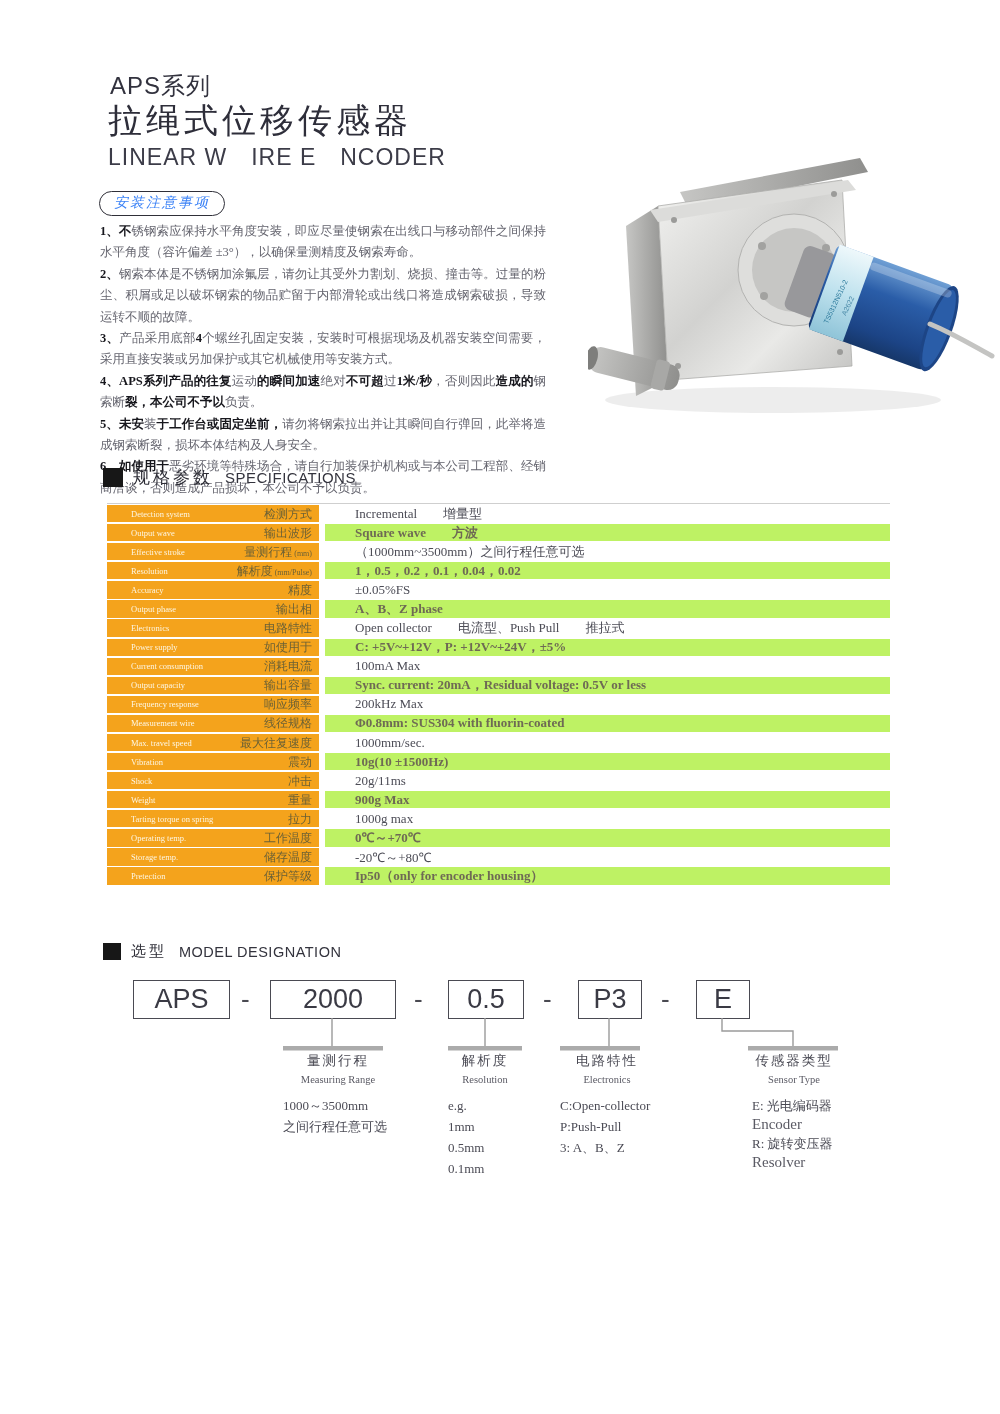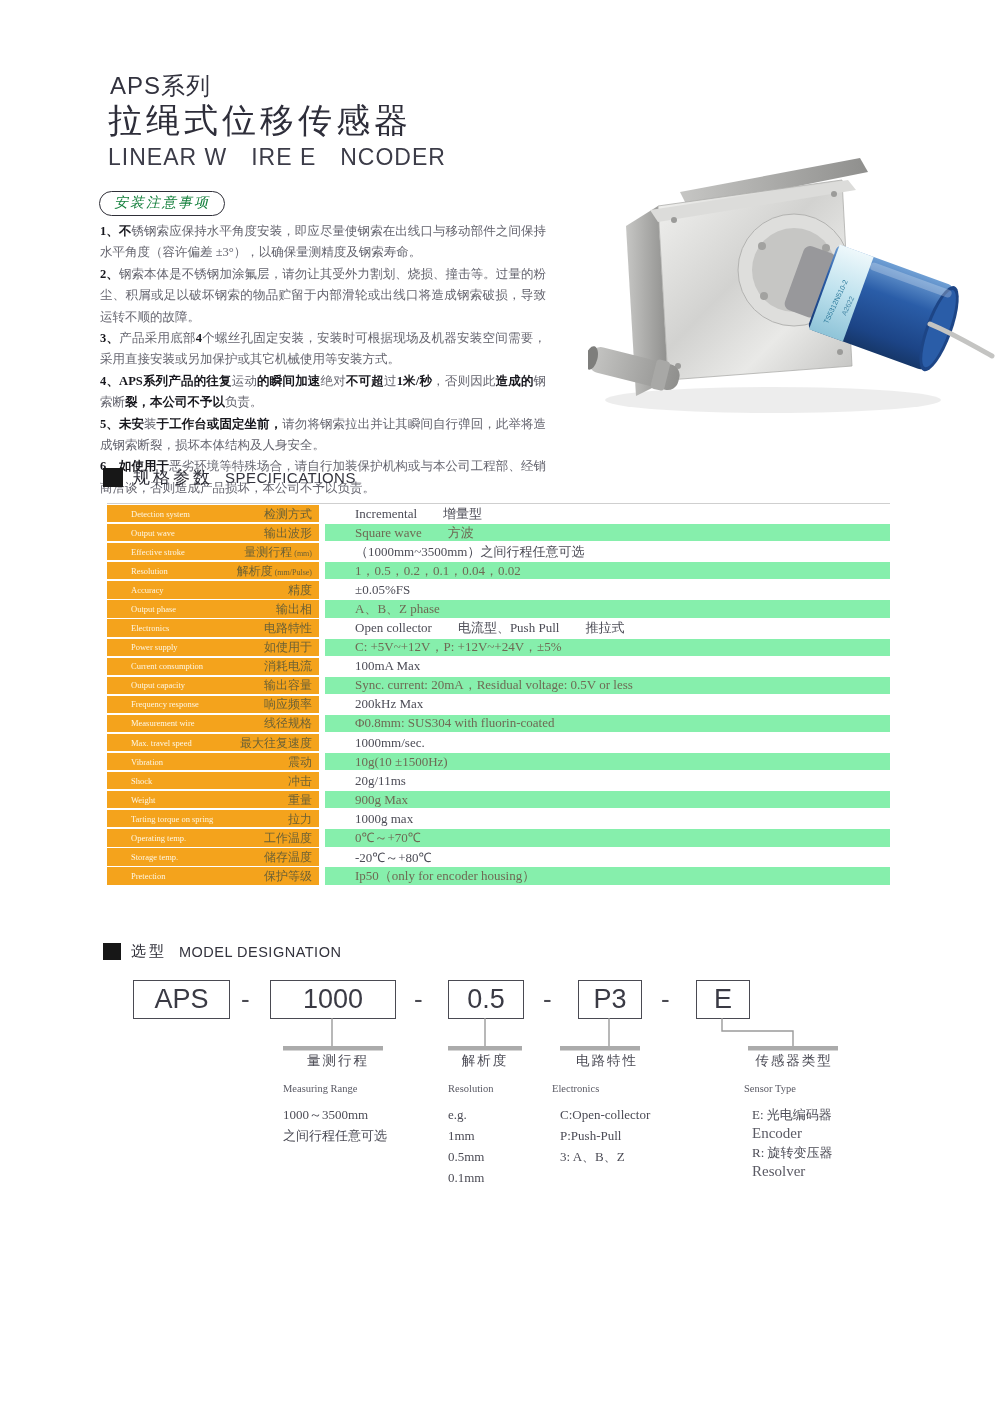--- a/index.html
+++ b/index.html
@@ -4,21 +4,21 @@
 <style>
   html,body{margin:0;padding:0;background:#ffffff;}
   body{font-family:"Liberation Sans",sans-serif;}
   #page{position:relative;width:1000px;height:1414px;background:#ffffff;overflow:hidden;}
 
   
   .series{position:absolute;left:110px;top:70px;font-size:24px;color:#32323e;letter-spacing:1px;}
   .title-zh{position:absolute;left:108px;top:98px;font-size:34px;color:#2e2e3a;font-family:"Liberation Serif",serif;letter-spacing:4px;}
   .title-en{position:absolute;left:108px;top:142px;font-size:23px;color:#3c3c48;letter-spacing:1px;}
   .badge{position:absolute;left:99px;top:191px;border:1.6px solid #2f2f38;border-radius:14px;
-         padding:2px 14px 3px 14px;font-size:14px;color:#15803d;font-family:"Liberation Serif",serif;
+         padding:2px 14px 3px 14px;font-size:14px;color:#3b82f6;font-family:"Liberation Serif",serif;
          letter-spacing:2px;font-style:italic;}
 
   
   #notes{position:absolute;left:100px;top:221px;width:446px;font-size:12.5px;line-height:21.4px;
          color:#64646e;text-align:justify;font-family:Liberation Serif, serif;}
   #notes p{margin:0;}
   .nb{font-weight:bold;color:#17171d;}
 
   
   .photo{position:absolute;left:588px;top:128px;width:412px;height:302px;}
@@ -38,37 +38,37 @@
   #spec-rows{position:absolute;left:107px;top:503px;width:783px;border-top:1px solid #cfcfcf;padding-top:1px;}
   .spec-row{display:flex;height:17.2px;margin-bottom:1.9px;}
   .spec-label{position:relative;width:212px;background:#F4A31C;flex:none;margin-right:6px;}
   .spec-label .en{position:absolute;left:24px;top:50%;transform:translateY(-50%);
                   font-size:8.5px;color:#fdf6e3;font-family:"Liberation Serif",serif;white-space:nowrap;}
   .spec-label .zh{position:absolute;right:7px;top:50%;transform:translateY(-50%);
                   font-size:12px;color:#6c6135;font-family:"Liberation Serif",serif;white-space:nowrap;}
   .spec-label .zh .sm{font-size:8px;}
   .spec-value{flex:1;display:flex;align-items:center;padding-left:30px;
               font-size:13px;font-family:"Liberation Serif",serif;color:#4c4c56;white-space:nowrap;}
-  .spec-value.gold{background:#86efac;color:#6e6a54;}
+  .spec-value.gold{background:#bef264;color:#6e6a54;font-weight:bold;}
 
   
   .mbox{position:absolute;top:980px;height:37px;line-height:36px;text-align:center;
         border:1.6px solid #4a4a52;color:#3a3a44;font-size:27px;background:#fff;}
   #mb0{left:133px;width:95px;}
   #mb1{left:270px;width:124px;}
   #mb2{left:448px;width:74px;}
   #mb3{left:578px;width:62px;}
   #mb4{left:696px;width:52px;}
   .msep{position:absolute;top:984px;font-size:26px;color:#4a4a52;}
   #sep0{left:241px;} #sep1{left:414px;} #sep2{left:543px;} #sep3{left:661px;}
   #model-lines{position:absolute;left:0;top:0;width:1000px;height:1414px;pointer-events:none;}
 
   .legend{position:absolute;}
   .leg-zh{font-size:13.5px;color:#4b4b55;font-family:"Liberation Serif",serif;letter-spacing:2px;text-align:center;}
-  .leg-en{font-size:10.5px;color:#5a5a64;font-family:"Liberation Serif",serif;text-align:left;margin-top:13px;}
+  .leg-en{font-size:10.5px;color:#5a5a64;font-family:"Liberation Serif",serif;text-align:center;margin-top:4px;}
   .leg-body{margin-top:10px;}
   .leg-line{font-size:13px;color:#4b4b55;font-family:"Liberation Serif",serif;line-height:21px;white-space:nowrap;}
   .leg-small{font-size:15px;color:#5a5a64;line-height:17px;}
   #leg0{left:283px;top:1052px;width:110px;}
   #leg1{left:448px;top:1052px;width:74px;}
   #leg2{left:552px;top:1052px;width:110px;}
   #leg3{left:744px;top:1052px;width:100px;}
   #leg2 .leg-body,#leg3 .leg-body{margin-left:8px;}
   #leg0 .leg-body{width:160px;}
 </style>
@@ -308,21 +308,21 @@
     </div>
 
   <div id="model-header" class="sect">
     <div class="sq"></div>
     <div class="sect-zh">选型</div>
     <div class="sect-en">MODEL DESIGNATION</div>
   </div>
 
   <div id="mb0" class="mbox">APS</div>
   <div id="sep0" class="msep">-</div>
-  <div id="mb1" class="mbox">1000</div>
+  <div id="mb1" class="mbox">2000</div>
   <div id="sep1" class="msep">-</div>
   <div id="mb2" class="mbox">0.5</div>
   <div id="sep2" class="msep">-</div>
   <div id="mb3" class="mbox">P3</div>
   <div id="sep3" class="msep">-</div>
   <div id="mb4" class="mbox">E</div>
 
   <svg id="model-lines">
     <g stroke="#9a9a9a" stroke-width="1.4" fill="none">
       <line x1="332" y1="1018" x2="332" y2="1046"></line>

